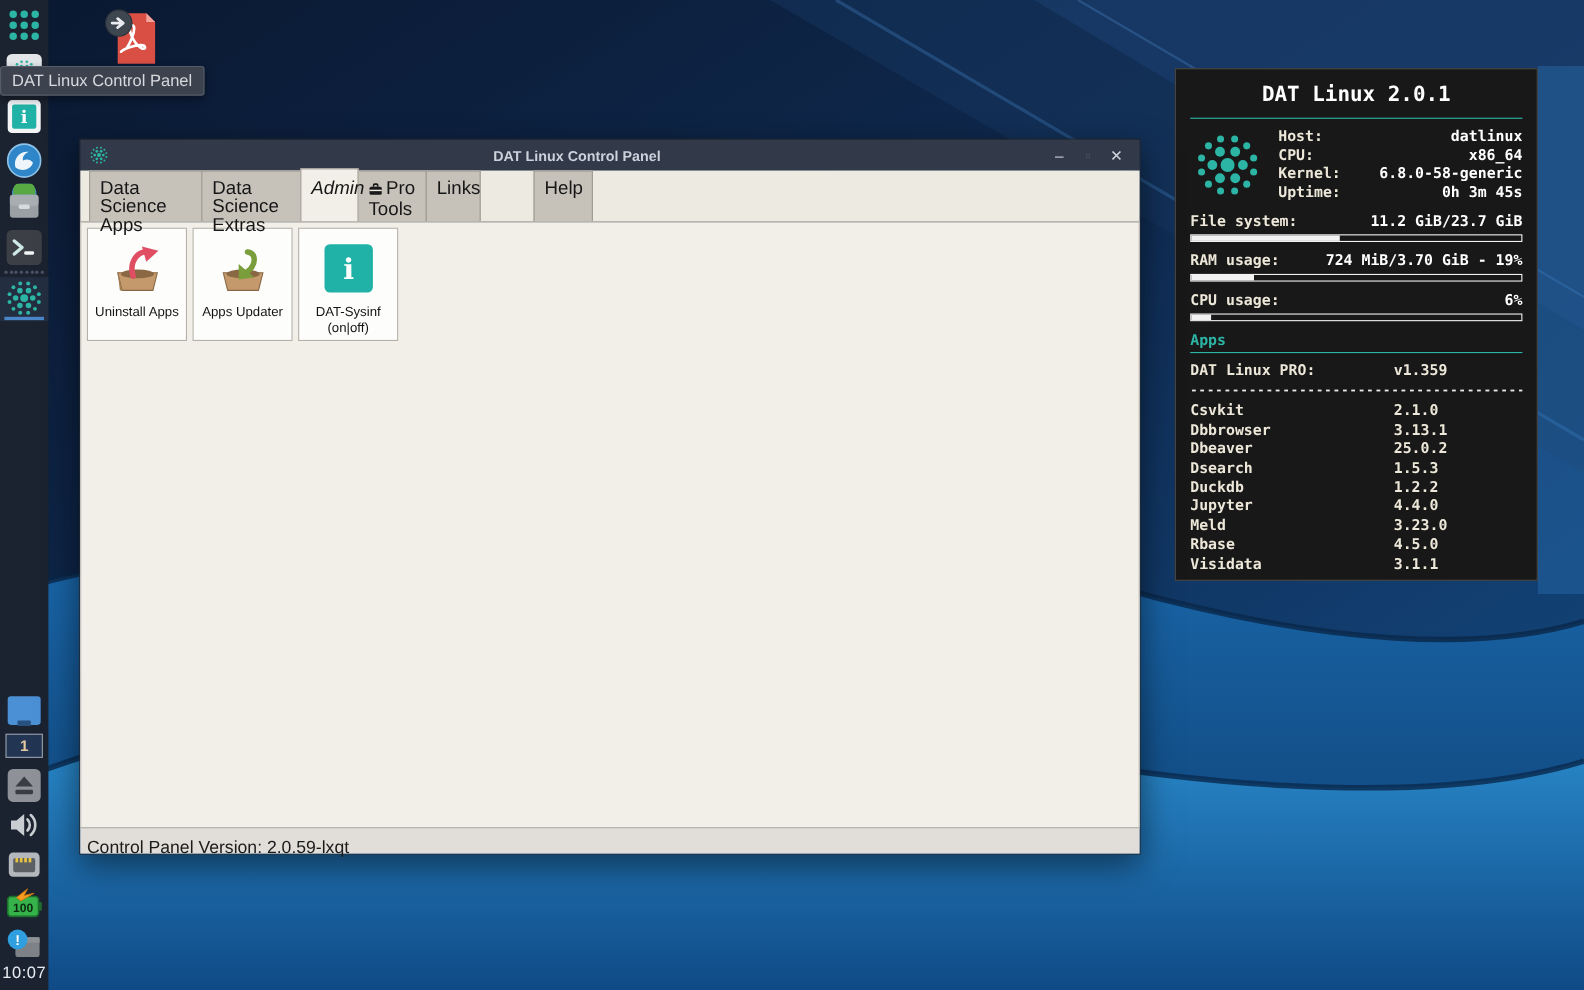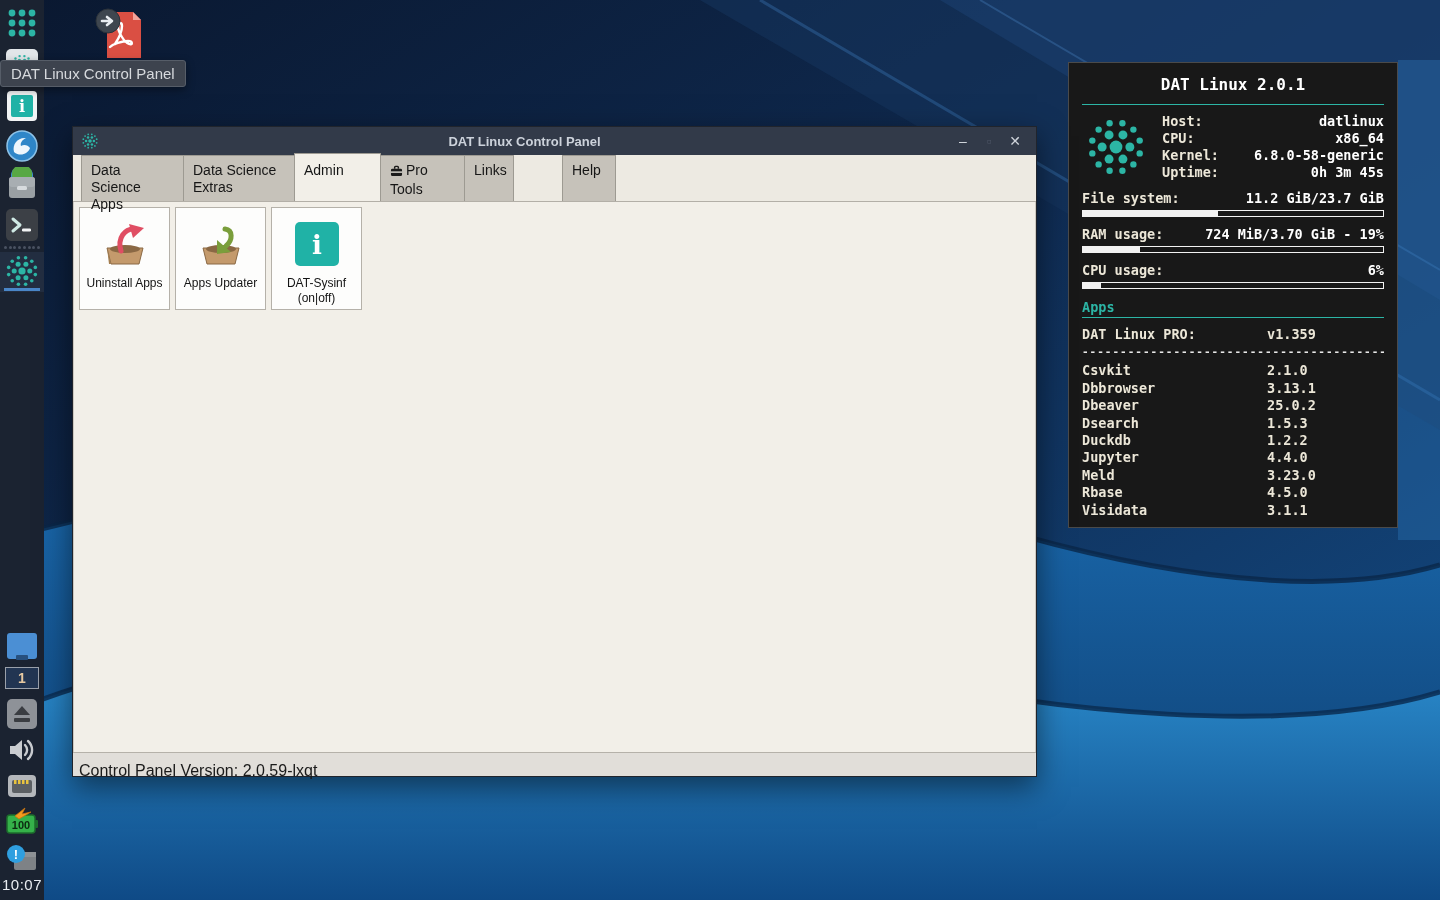--- a/index.html
+++ b/index.html
@@ -24,34 +24,34 @@
   .shortcut { position:absolute; left:95px; top:8px; width:52px; height:54px; z-index:4; }
 
   
   .window { position:absolute; left:72px; top:126px; width:965px; height:651px; z-index:6; box-shadow:0 10px 28px rgba(0,0,0,.5); border:1px solid #20242c; display:flex; flex-direction:column; }
   .titlebar { height:28px; background:#323a49; display:flex; align-items:center; padding:0 8px; flex:0 0 auto; }
   .titlebar .win-logo { width:18px; height:18px; color:#2cb5a5; }
   .titlebar .title { flex:1; text-align:center; color:#ccd2db; font-size:13px; font-weight:bold; }
   .win-btn { width:26px; height:20px; display:flex; align-items:center; justify-content:center; color:#cfd4db; font-size:14px; cursor:default; }
   .win-btn.dim { color:#4c5465; }
   .tabbar { height:47px; background:#edeae2; position:relative; flex:0 0 auto; border-bottom:1px solid #b3afa7; display:flex; align-items:stretch; }
-  .tab { border:1px solid #9d9a92; border-bottom:none; background:#c6c2ba; color:#161616; font-size:14px; padding:6px 9px 0 9px; line-height:17px; margin-left:-1px; }
+  .tab { border:1px solid #9d9a92; border-bottom:none; background:#c6c2ba; color:#161616; font-size:17px; padding:6px 9px 0 9px; line-height:17px; margin-left:-1px; }
   .tab:first-child { margin-left:8px; }
   .tab.active { background:#f2efe8; position:relative; z-index:2; margin-top:-2px; padding-top:8px; }
   .tab .bi { display:inline-block; vertical-align:-2px; margin-right:3px; }
-  .t1 { width:103px; } .t2 { width:112px; } .t3 { width:87px; } .t4 { width:85px; } .t5 { width:50px; } .t6 { width:54px;margin-left:48px; }
+  .t1 { width:103px; } .t2 { width:91px; } .t3 { width:53px;font-style:italic; } .t4 { width:63px; } .t5 { width:50px; } .t6 { width:54px;margin-left:48px; }
   .content { flex:1; background:#f2efe8; border-left:1px solid #cdc9c1; border-right:1px solid #cdc9c1; padding:5px; display:flex; align-items:flex-start; }
   .appcard { width:91px; height:103px; background:#fdfdfc; border:1px solid #b5b1a9; margin-right:5px; display:flex; flex-direction:column; align-items:center; cursor:pointer; }
   .appcard .ic { margin-top:10px; height:52px; display:flex; align-items:center; justify-content:center; }
   .appcard .lbl { font-size:12px; color:#141414; text-align:center; line-height:15px; margin-top:6px; padding:0 2px; }
   .statusbar { height:24px; background:#e1ded9; border-top:1px solid #b5b1a9; font-size:16px; color:#1a1a1a; display:flex; align-items:center; padding:16px 6px 3px 6px; flex:0 0 auto; }
 
   
   .conky { position:absolute; left:1068px; top:62px; width:330px; height:466px; z-index:3; background:#181818; border:1px solid #4a4a4a; font-family:"DejaVu Sans Mono", monospace; font-weight:bold; color:#fff; padding:8px 13px; }
-  .conky .ctitle { text-align:center; font-size:16px; margin:4px 0 10px 0; }
+  .conky .ctitle { text-align:center; font-size:19px; margin:4px 0 10px 0; }
   .hr-teal { border-top:1px solid #2cb5a5; margin:2px 0 8px 0; }
   .cinfo { display:flex; }
   .cinfo .clogo { width:64px; height:64px; color:#2cb5a5; margin:2px 14px 0 2px; flex:0 0 auto; }
   .cinfo table { flex:1; border-collapse:collapse; font-size:13.5px; line-height:17px; }
   .cinfo td.l { color:#ece7d8; text-align:left; }
   .cinfo td.v { color:#ffffff; text-align:right; }
   .meter { margin-top:9px; }
   .meter .row { display:flex; justify-content:space-between; font-size:13.5px;text-align:center; }
   .meter .row .l { color:#ece7d8; } .meter .row .v { color:#fff; }
   .meter .bar { margin-top:4px; height:7px; border:1px solid #f2f2f2; background:#181818; }

